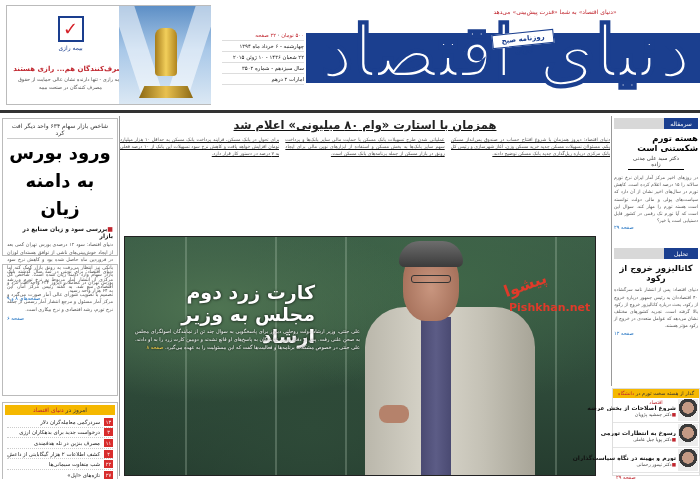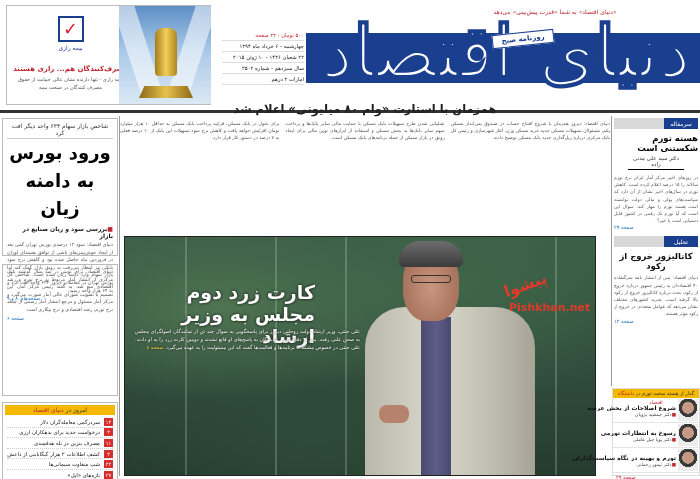--- a/index.html
+++ b/index.html
@@ -43,21 +43,21 @@
   .box.b2 { margin-top: 8px; height: 132px; }
   .box.b2 .head-big { font-size: 21px; line-height: 25px; margin-top: 2px; }
 
   .today { margin-top: 6px; border: 1px solid #bbb; background: #fff; height: 94px; }
   .today-head { background: #f5b800; font-size: 6px; color: #333; text-align: center; height: 10px; line-height: 10px; margin: 2px; }
   .today-head .red { color: #c0262e; }
   .today-row { display: flex; align-items: center; justify-content: flex-start; font-size: 5.4px; height: 10.6px; border-bottom: 1px dotted #ccc; margin: 0 4px; color: #222; }
   .today-row .num { background: #d82d2d; color: #fff; font-size: 5px; width: 9px; height: 8px; line-height: 8px; text-align: center; margin-left: 4px; flex-shrink: 0; }
 
   
-  .main-col { position: absolute; left: 120px; top: 100px; width: 490px; }
+  .main-col { position: absolute; left: 120px; top: 116px; width: 490px; text-decoration: underline; }
   .main-kicker { font-size: 11.5px; font-weight: bold; text-align: center; color: #222; height: 18px; line-height: 18px; }
   .main-head { font-size: 43px; font-weight: 900; text-align: center; color: #000; line-height: 50px; height: 52px; letter-spacing: -2px; font-family: "DejaVu Sans", sans-serif; }
   .main-body { display: flex; gap: 6px; margin-top: 2px; height: 44px; }
   .main-body .col { flex: 1; font-size: 4.7px; line-height: 7.2px; color: #555; text-align: justify; overflow: hidden; }
 
   .photo { position: absolute; left: 124px; top: 236px; width: 472px; height: 240px; background:
      radial-gradient(ellipse at 20% 30%, #4f7452 0%, transparent 40%),
      radial-gradient(ellipse at 70% 20%, #3f6648 0%, transparent 45%),
      radial-gradient(ellipse at 40% 80%, #2e4a38 0%, transparent 50%),
      linear-gradient(180deg, #3b5d47 0%, #2f4b3a 60%, #253c2f 100%);
@@ -78,21 +78,21 @@
 
   
   .right-col { position: absolute; left: 614px; top: 118px; width: 84px; }
   .sec-label-row { display: flex; height: 11px; }
   .sec-label { background: #1b3f8f; color: #fff; font-size: 6px; width: 34px; text-align: center; line-height: 11px; }
   .sec-grey { flex: 1; background: #d8d8d8; }
   .r-head { font-size: 8.5px; font-weight: bold; text-align: right; margin-top: 4px; color: #000; }
   .r-author { font-size: 5.5px; text-align: center; color: #333; border-bottom: 1px solid #000; margin: 2px 14px 4px; padding-bottom: 2px; }
   .r-body { font-size: 4.6px; line-height: 7.2px; color: #555; text-align: justify; }
   .r-ref { font-size: 5px; color: #1b6fc0; text-align: left; }
-  .r-block2 { margin-top: 6px; }
+  .r-block2 { margin-top: 18px; }
   .r-head2 { font-size: 8.5px; font-weight: bold; text-align: center; margin: 4px 0 3px; }
 
   .interview { position: absolute; left: 612px; top: 388px; width: 88px; height: 88px; border: 1px solid #ddd; background: #fff; }
   .interview-head { background: #f5b800; font-size: 5px; color: #333; height: 9px; line-height: 9px; text-align: center; }
   .interview-head .red { color: #c0262e; }
   .iv-row { display: flex; align-items: center; height: 25px; border-bottom: 1px solid #e4e4e4; padding: 0 1px; }
   .iv-photo { width: 20px; height: 22px; flex-shrink: 0; background: radial-gradient(circle at 50% 40%, #c49a85 0 35%, #3a3a3a 36% 55%, #ececec 56%); margin-left: 2px; }
   .iv-text { flex: 1; text-align: right; }
   .iv-title { font-size: 6px; font-weight: bold; color: #111; white-space: nowrap; overflow: hidden; }
   .iv-auth { font-size: 4.6px; color: #444; margin-top: 1px; }

